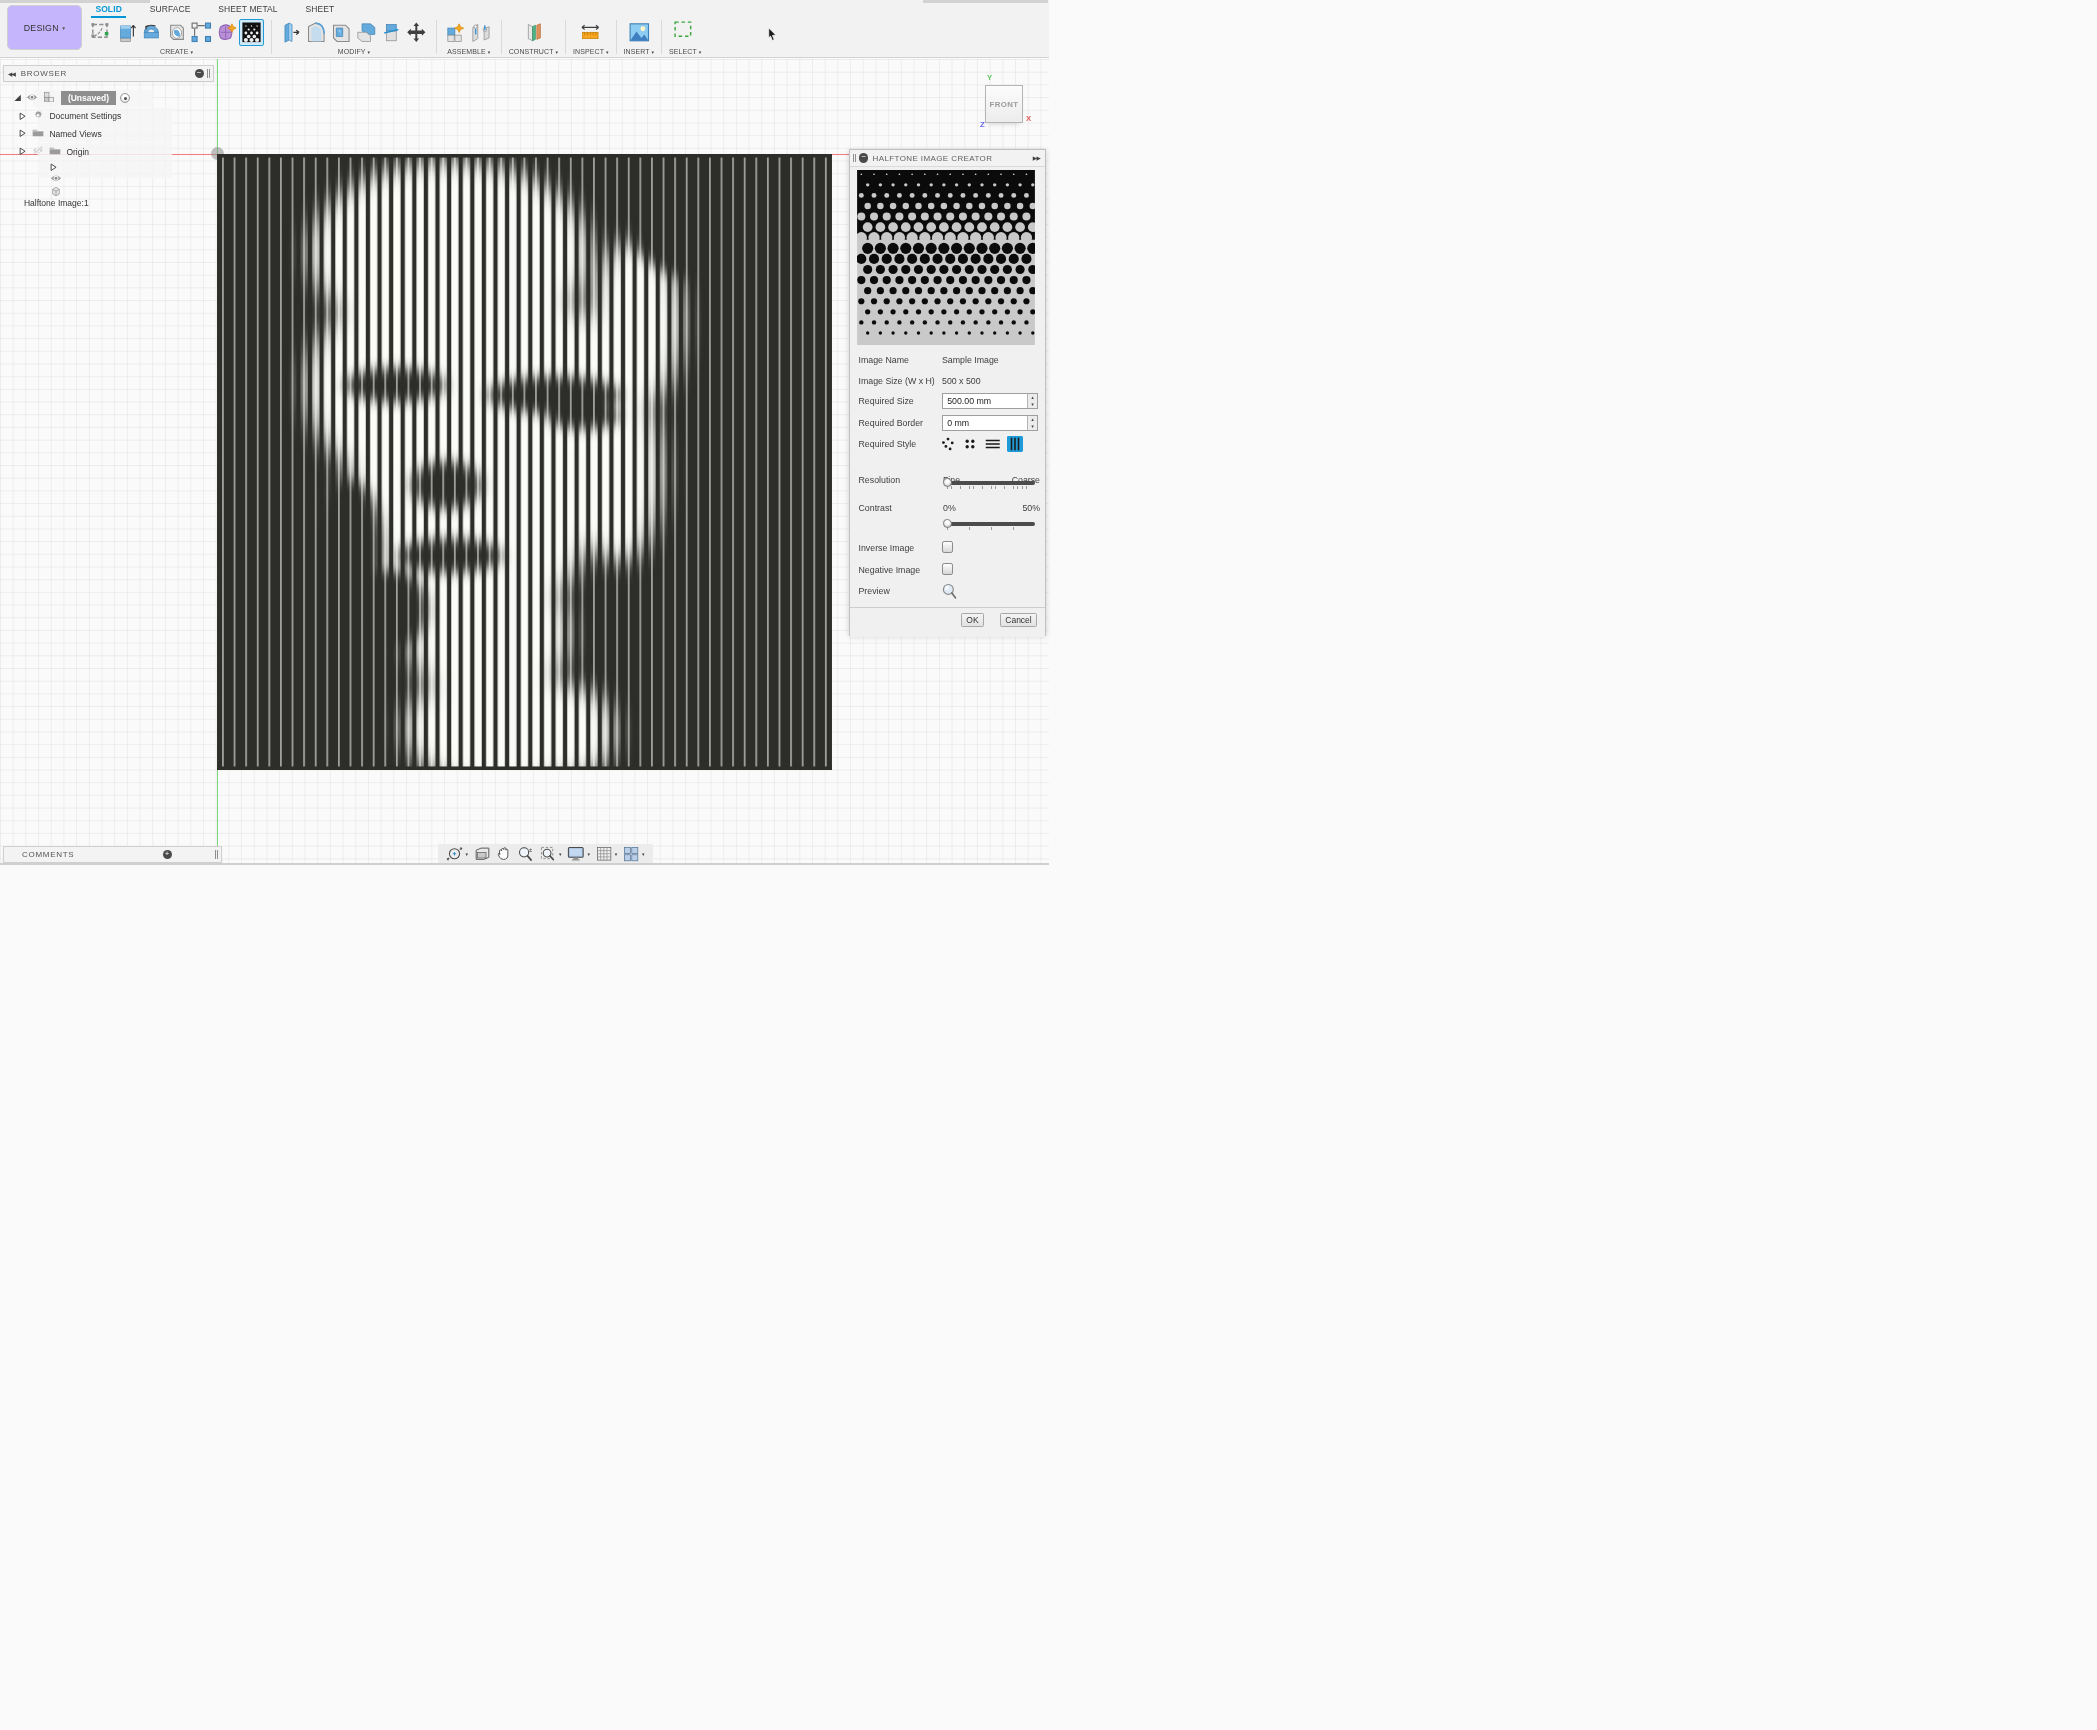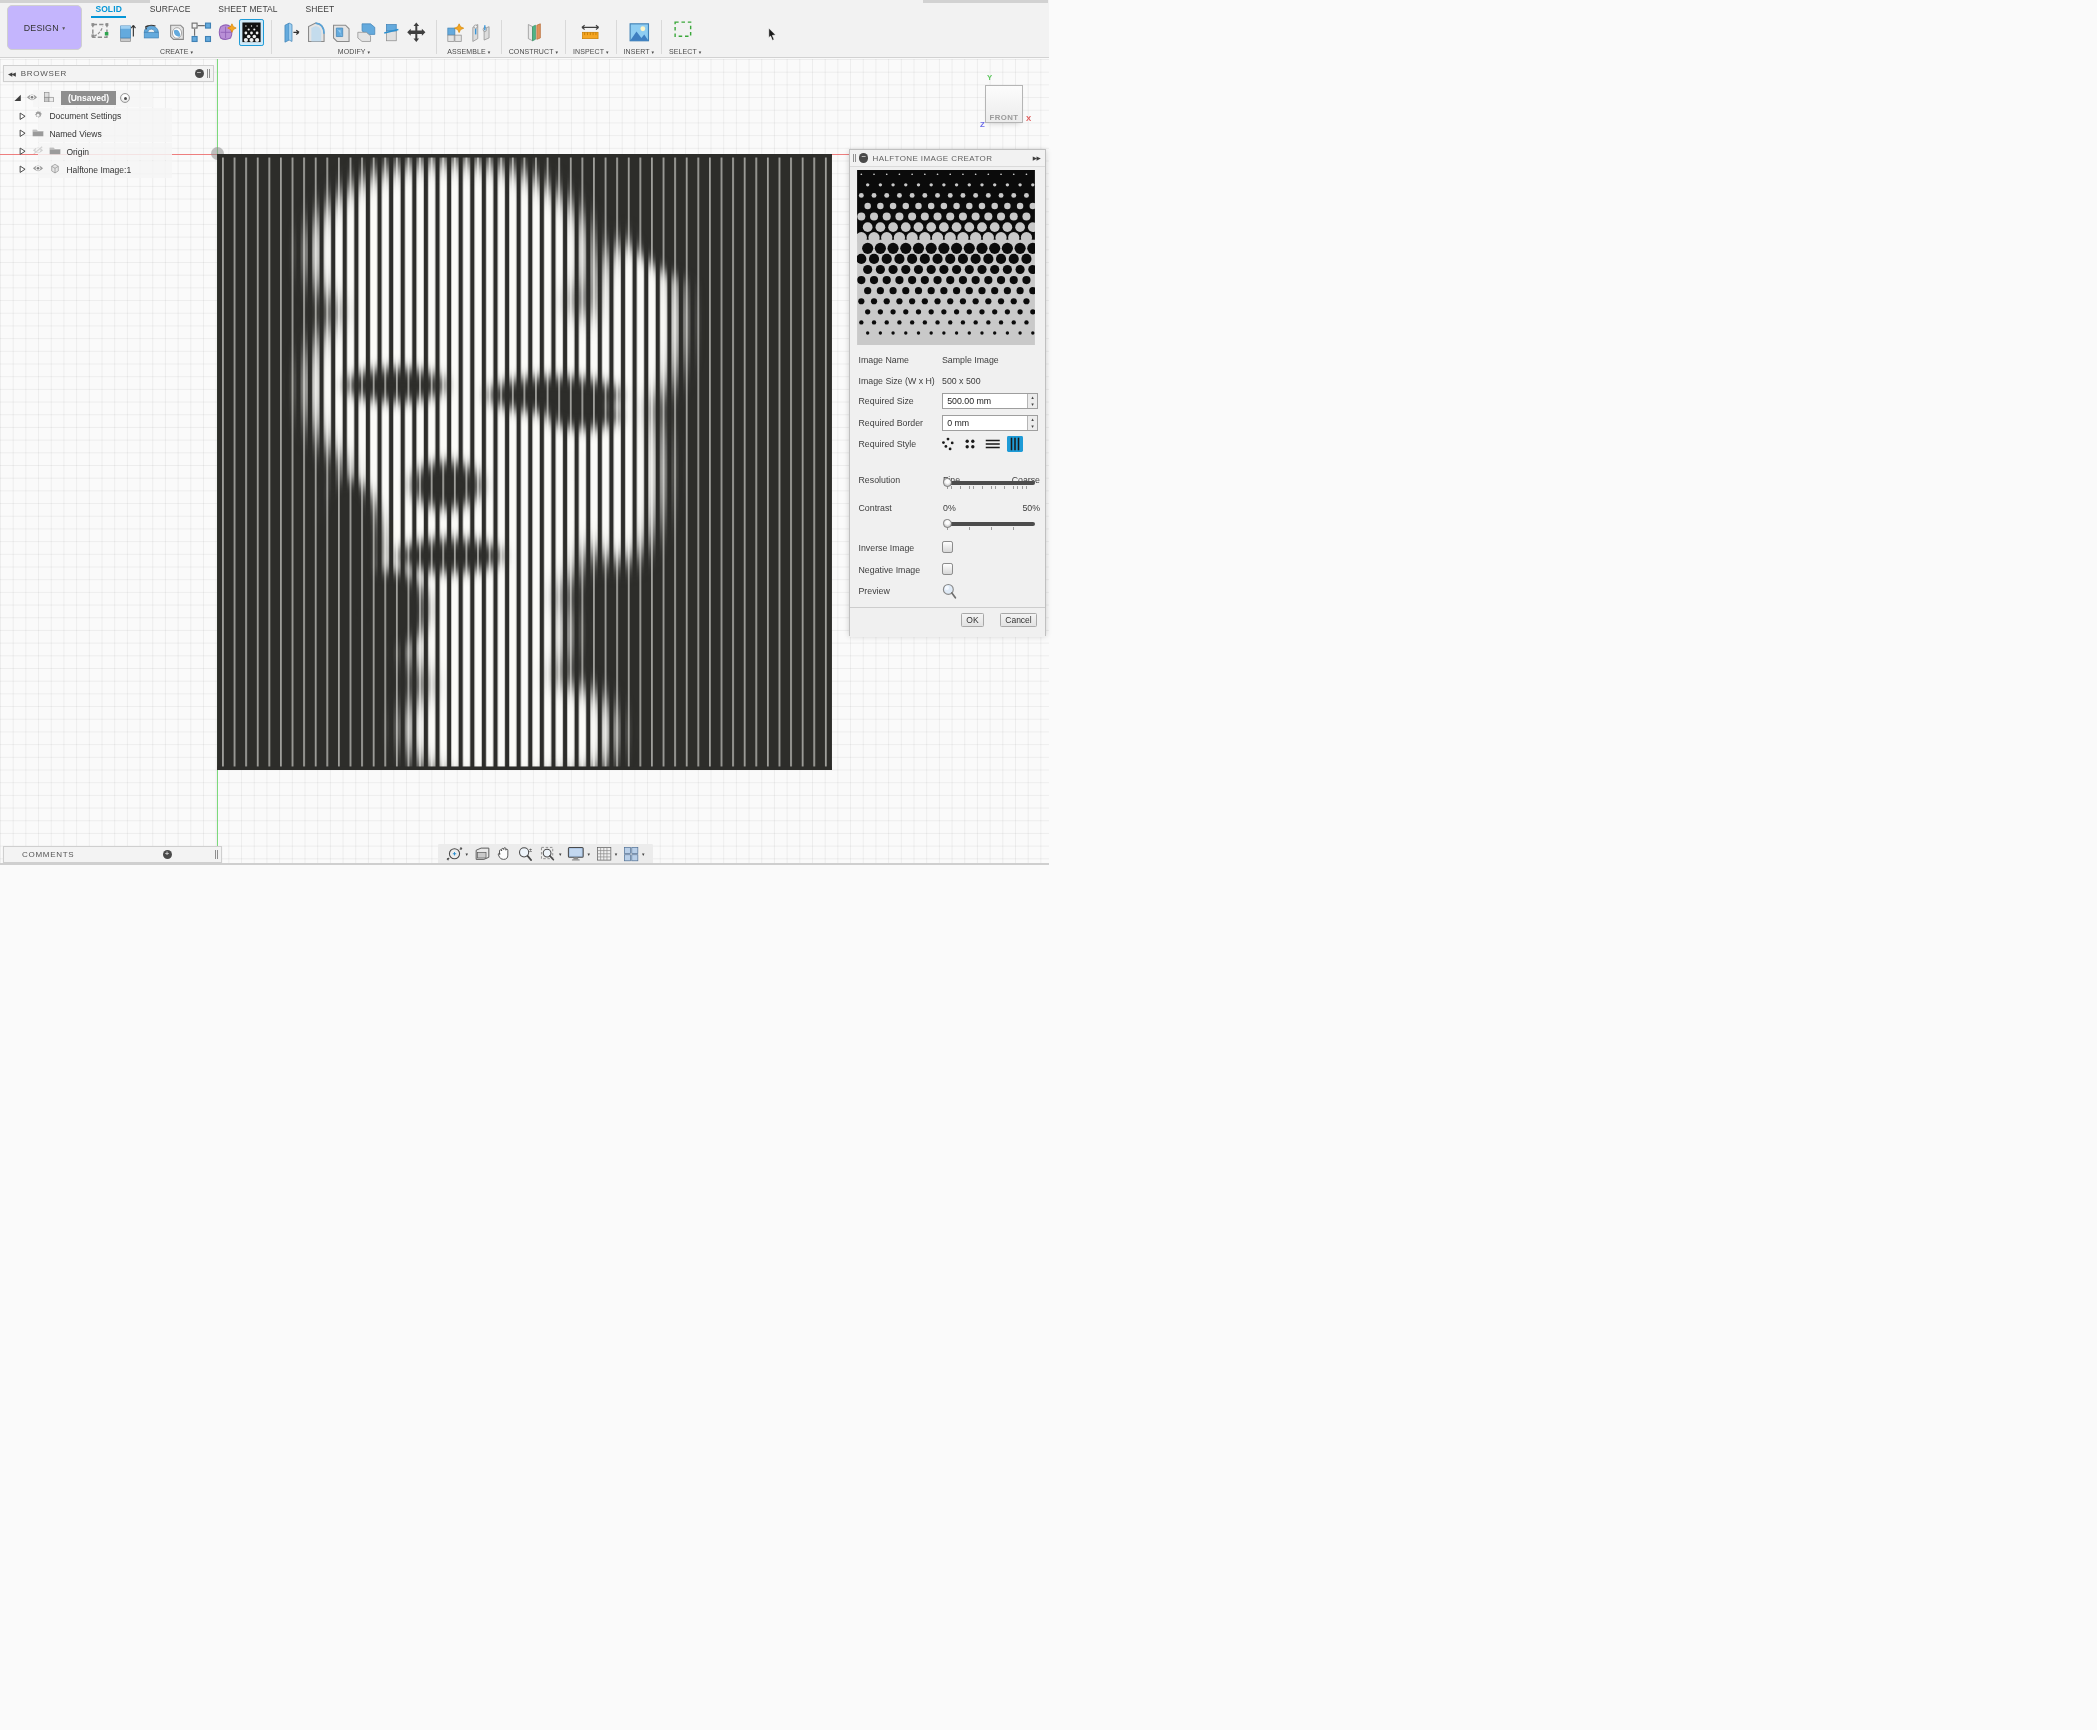--- a/index.html
+++ b/index.html
@@ -43,21 +43,21 @@
     background:rgba(110,214,110,.9); z-index:2; }
   #axis-red { position:absolute; left:0; top:154px; width:849px; height:1.1px;
     background:rgba(236,112,112,.9); z-index:2; }
   #origin-dot { position:absolute; left:211px; top:147px; width:13.4px; height:13.4px;
     border-radius:50%; background:rgba(140,140,140,.55); z-index:3; }
   #model { position:absolute; left:217px; top:154px; z-index:4; }
 
   
   #viewcube { position:absolute; left:985px; top:85px; width:38px; height:38px;
     background:linear-gradient(#fcfcfc,#ececec); border:1.1px solid #b5b5b5; z-index:5;
-    display:flex; align-items:flex-end; justify-content:center;
+    display:flex; align-items:center; justify-content:center;
     box-shadow:0 4.2px 5.6px -2.8px rgba(0,0,0,.18); }
   #viewcube .face { font-size:7.8px; font-weight:bold; color:#9b9b9b; letter-spacing:0.4px; }
   .axis-label { position:absolute; font-size:7.8px; font-weight:bold; z-index:6; }
 
   
   #browser-header { position:absolute; left:2.8px; top:65px; width:211px; height:17px;
     background:#f3f3f3; border:0.7px solid #cfcfcf; z-index:10;
     display:flex; align-items:center; box-shadow:0 0.7px 1.4px rgba(0,0,0,.08); }
   #browser-header .title, #comments-bar .title { font-size:8px; color:#555; letter-spacing:0.7px; margin-left:5.6px; }
   .hdr-circle { width:9.2px; height:9.2px; border-radius:50%; background:#4a4a4a; color:#fff;
@@ -464,21 +464,21 @@
           <path d="M1.5 7 Q10 -2.5 18.5 7 Q10 16.5 1.5 7 Z" fill="#9b9b9b"></path>
           <circle cx="10" cy="7" r="4.1" fill="#f2f2f2"></circle>
           <line x1="3" y1="13" x2="17" y2="1" stroke="#9b9b9b" stroke-width="2"></line>
         </svg></span>
       <span><svg class="icon16" viewBox="0 0 18 14">
           <path d="M1 3 h6 l2 2 h8 v8 H1 Z" fill="#9b9b9b"></path>
           <path d="M1 5 h16" stroke="#fff" stroke-width="1"></path>
         </svg></span>
       <span class="lbl">Origin</span>
     </div>
-    <div class="brow" style="top: 75px; left: 15.5px;">
+    <div class="brow" style="top: 75px; left: 15.5px; flex-direction: column;">
       <div class="rowbg" style="width: 134px;"></div>
       <span><svg class="tri" viewBox="0 0 12 12">
           <path d="M3 1.5 L10 6 L3 10.5 Z" fill="#fff" stroke="#4a4a4a" stroke-width="1.4"></path>
         </svg></span>
       <span><svg class="icon16" viewBox="0 0 20 14">
           <path d="M1.5 7 Q10 -2.5 18.5 7 Q10 16.5 1.5 7 Z" fill="#9b9b9b"></path>
           <circle cx="10" cy="7" r="4.1" fill="#f2f2f2"></circle>
           <circle cx="10" cy="7" r="2.1" fill="#7e7e7e"></circle>
         </svg></span>
       <span><svg class="icon16" viewBox="0 0 16 16">

